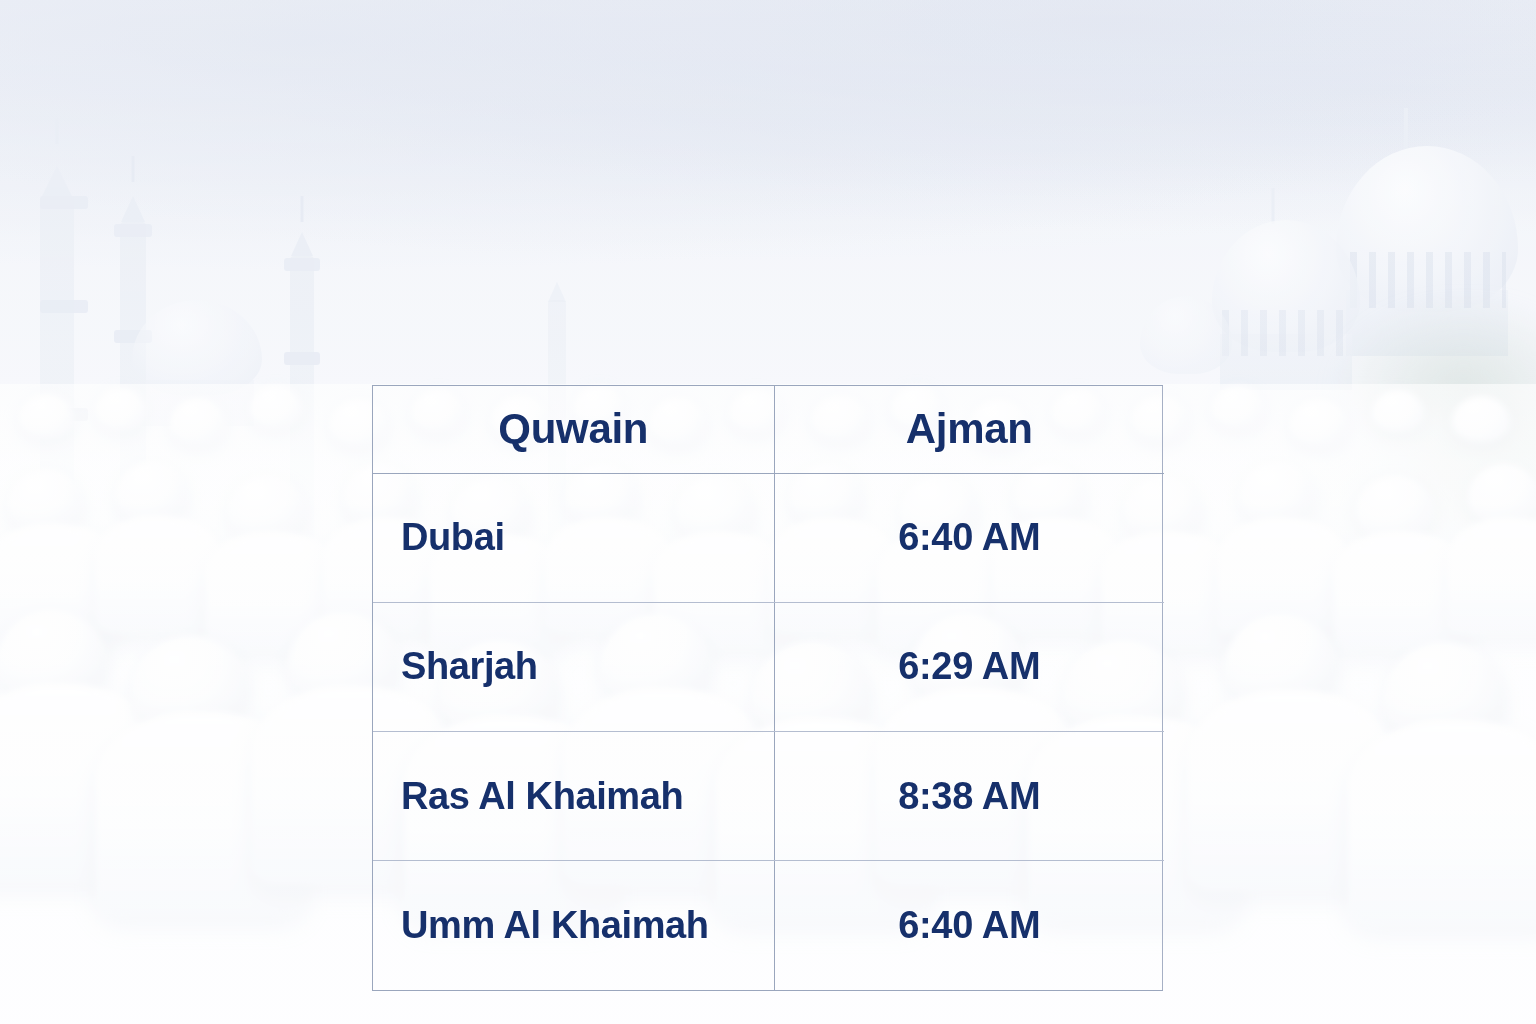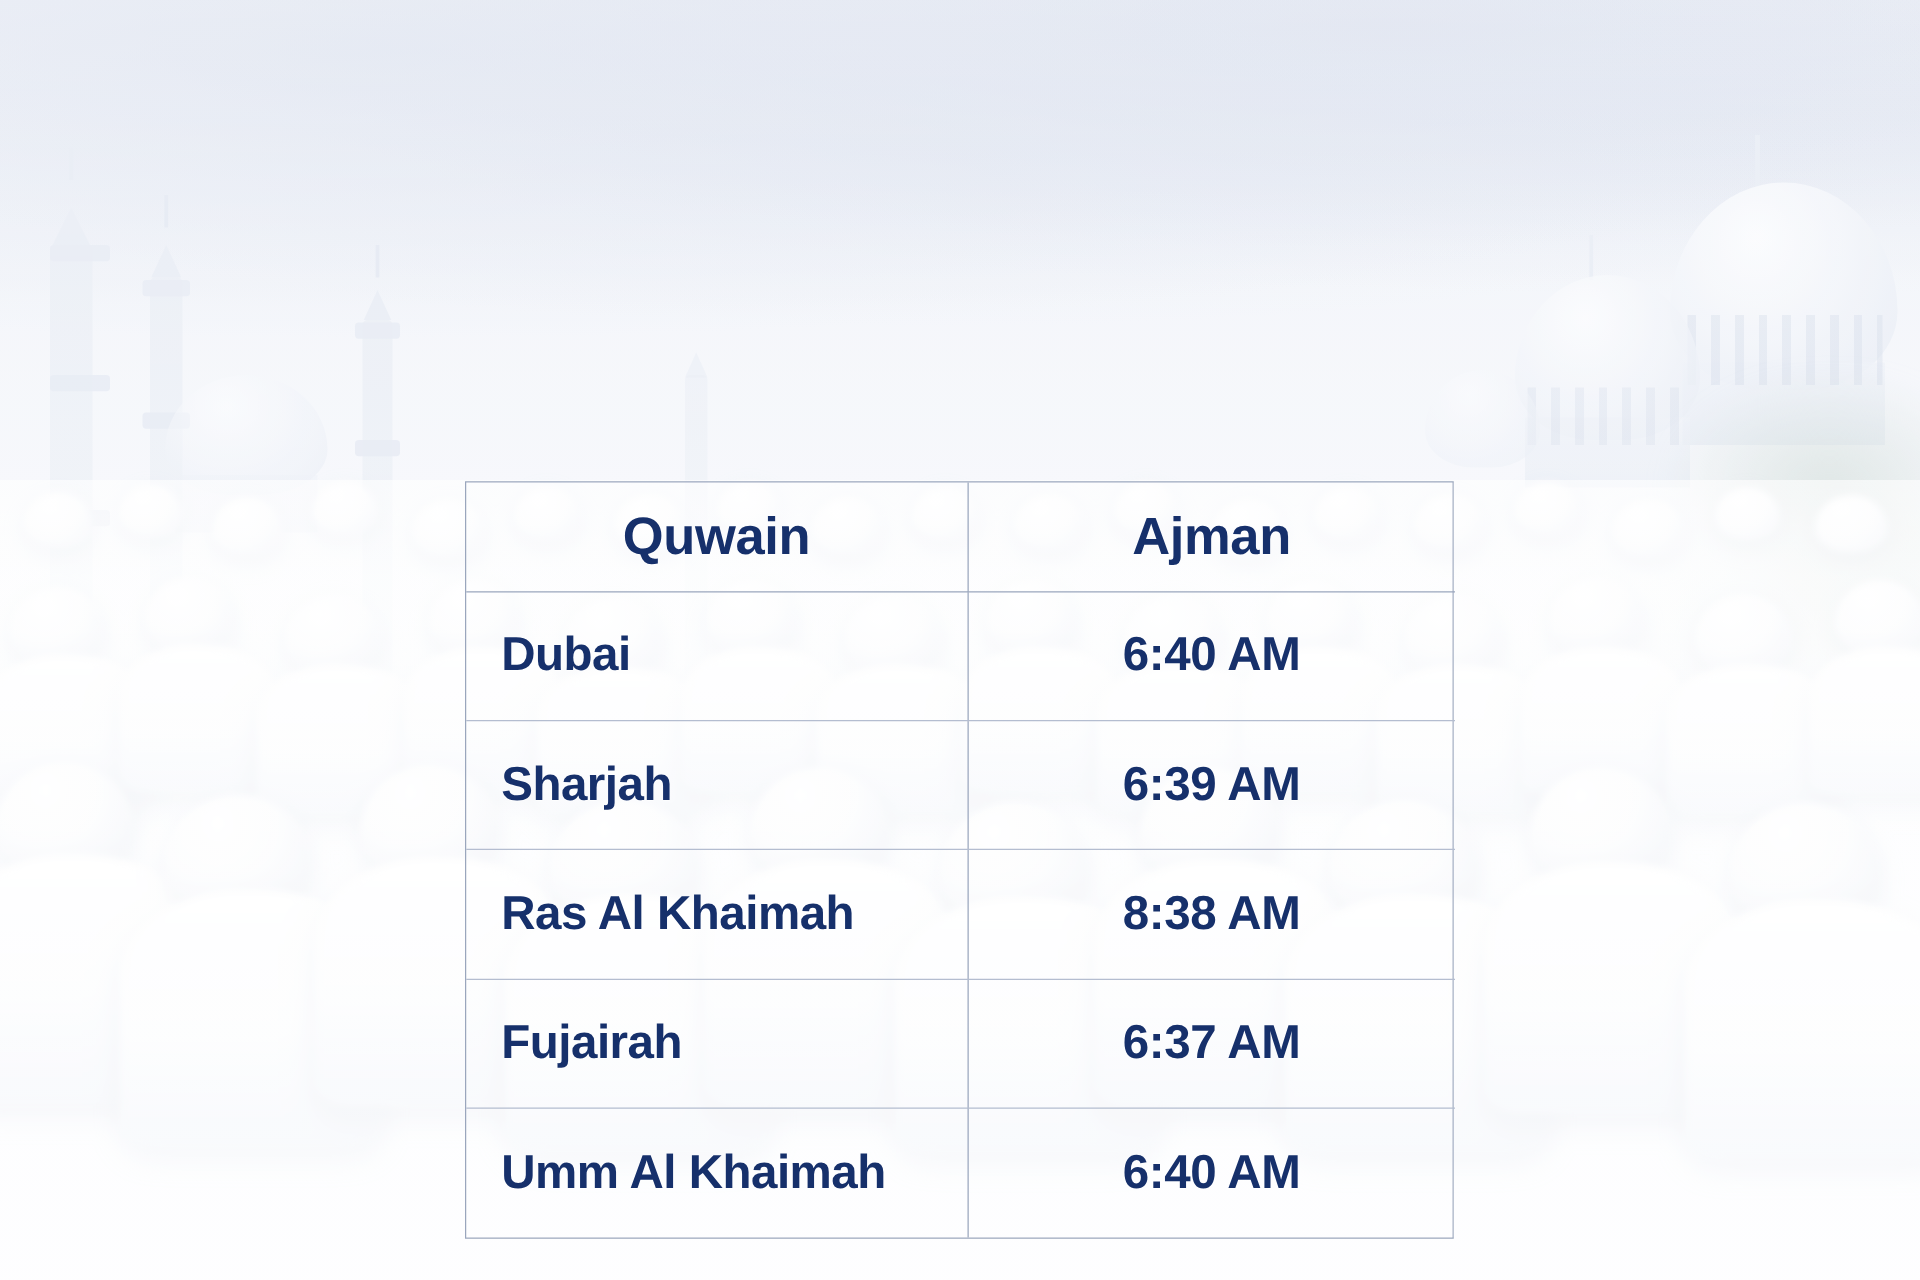--- a/index.html
+++ b/index.html
@@ -344,31 +344,27 @@
           <th>Ajman</th>
         </tr>
       </thead>
       <tbody>
         <tr>
           <td class="emirate">Dubai</td>
           <td class="time">6:40 AM</td>
         </tr>
         <tr>
           <td class="emirate">Sharjah</td>
-          <td class="time">6:39 AM</td>
+          <td class="time">6:29 AM</td>
         </tr>
         <tr>
           <td class="emirate">Ras Al Khaimah</td>
           <td class="time">8:38 AM</td>
         </tr>
         <tr>
-          <td class="emirate">Fujairah</td>
-          <td class="time">6:37 AM</td>
-        </tr>
-        <tr>
           <td class="emirate">Umm Al Khaimah</td>
           <td class="time">6:40 AM</td>
         </tr>
       </tbody>
     </table>
   </div>
 
 </div>
 
 </body></html>

